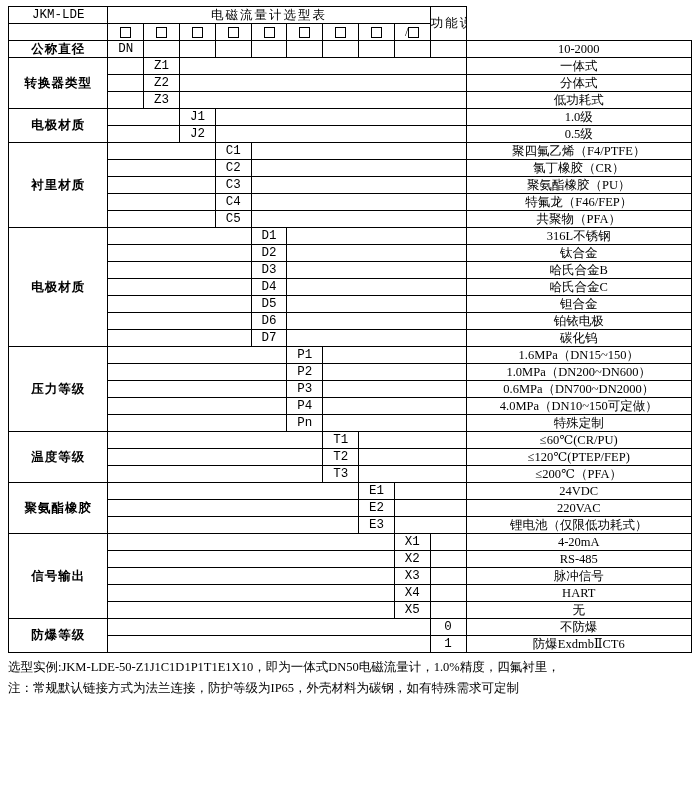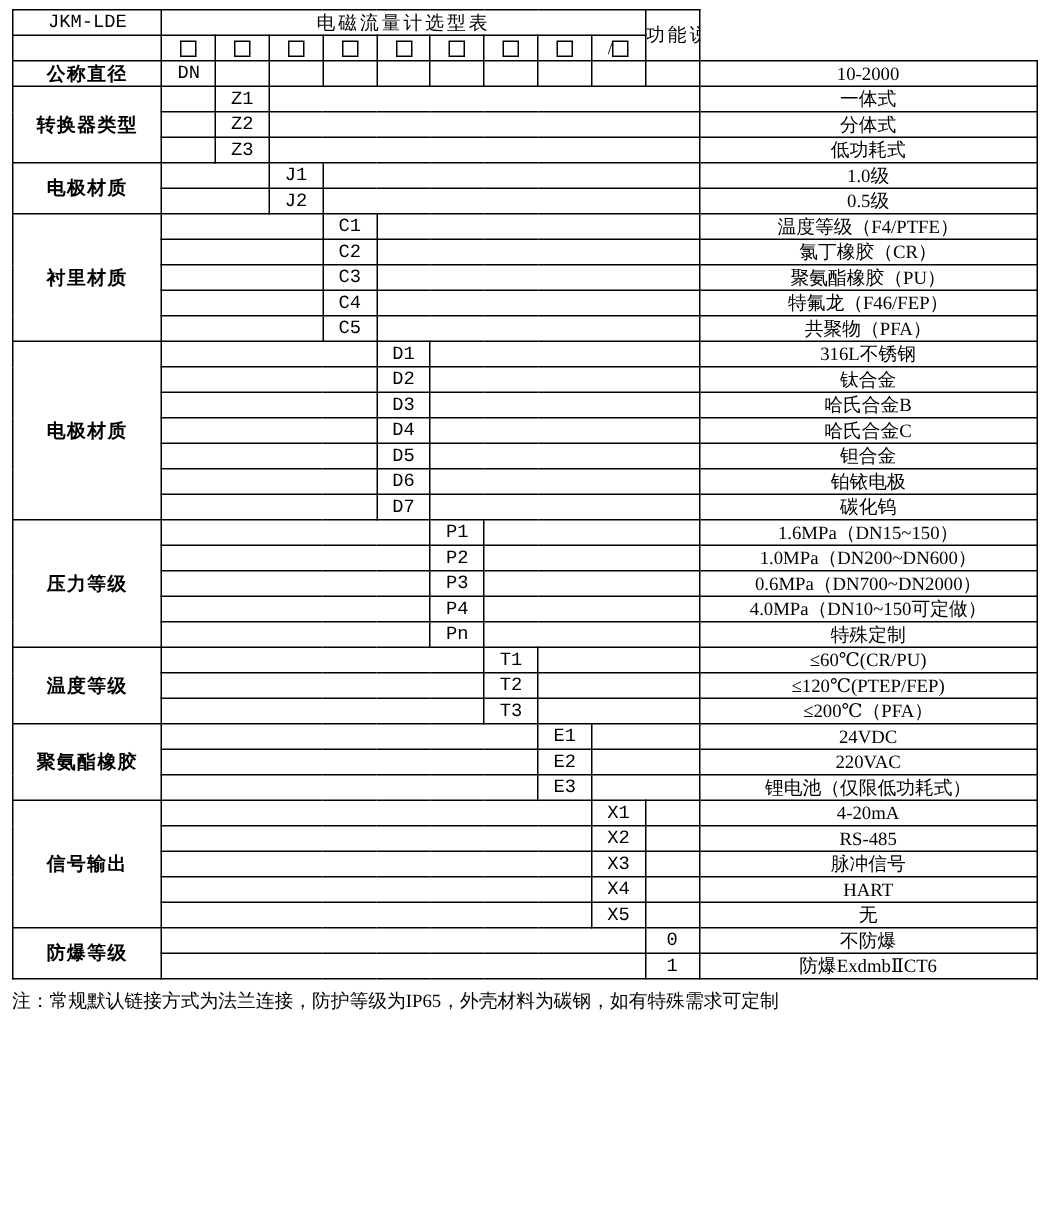--- a/index.html
+++ b/index.html
@@ -168,21 +168,21 @@
       <td class="code">J2</td>
       <td colspan="7"></td>
       <td class="desc">0.5级</td>
     </tr>
 
     <tr>
       <td class="label-cell" rowspan="5">衬里材质</td>
       <td colspan="3"></td>
       <td class="code">C1</td>
       <td colspan="6"></td>
-      <td class="desc">温度等级（F4/PTFE）</td>
+      <td class="desc">聚四氟乙烯（F4/PTFE）</td>
     </tr>
     <tr>
       <td colspan="3"></td>
       <td class="code">C2</td>
       <td colspan="6"></td>
       <td class="desc">氯丁橡胶（CR）</td>
     </tr>
     <tr>
       <td colspan="3"></td>
       <td class="code">C3</td>
@@ -359,16 +359,17 @@
     <tr>
       <td colspan="9"></td>
       <td class="code">1</td>
       <td class="desc">防爆ExdmbⅡCT6</td>
     </tr>
 
   </tbody>
     </table>
 
   <div class="footer">
+    <div>选型实例:JKM-LDE-50-Z1J1C1D1P1T1E1X10，即为一体式DN50电磁流量计，1.0%精度，四氟衬里，</div>
     <div class="note">注：常规默认链接方式为法兰连接，防护等级为IP65，外壳材料为碳钢，如有特殊需求可定制</div>
   </div>
 
 </div>
 
 </body></html>

